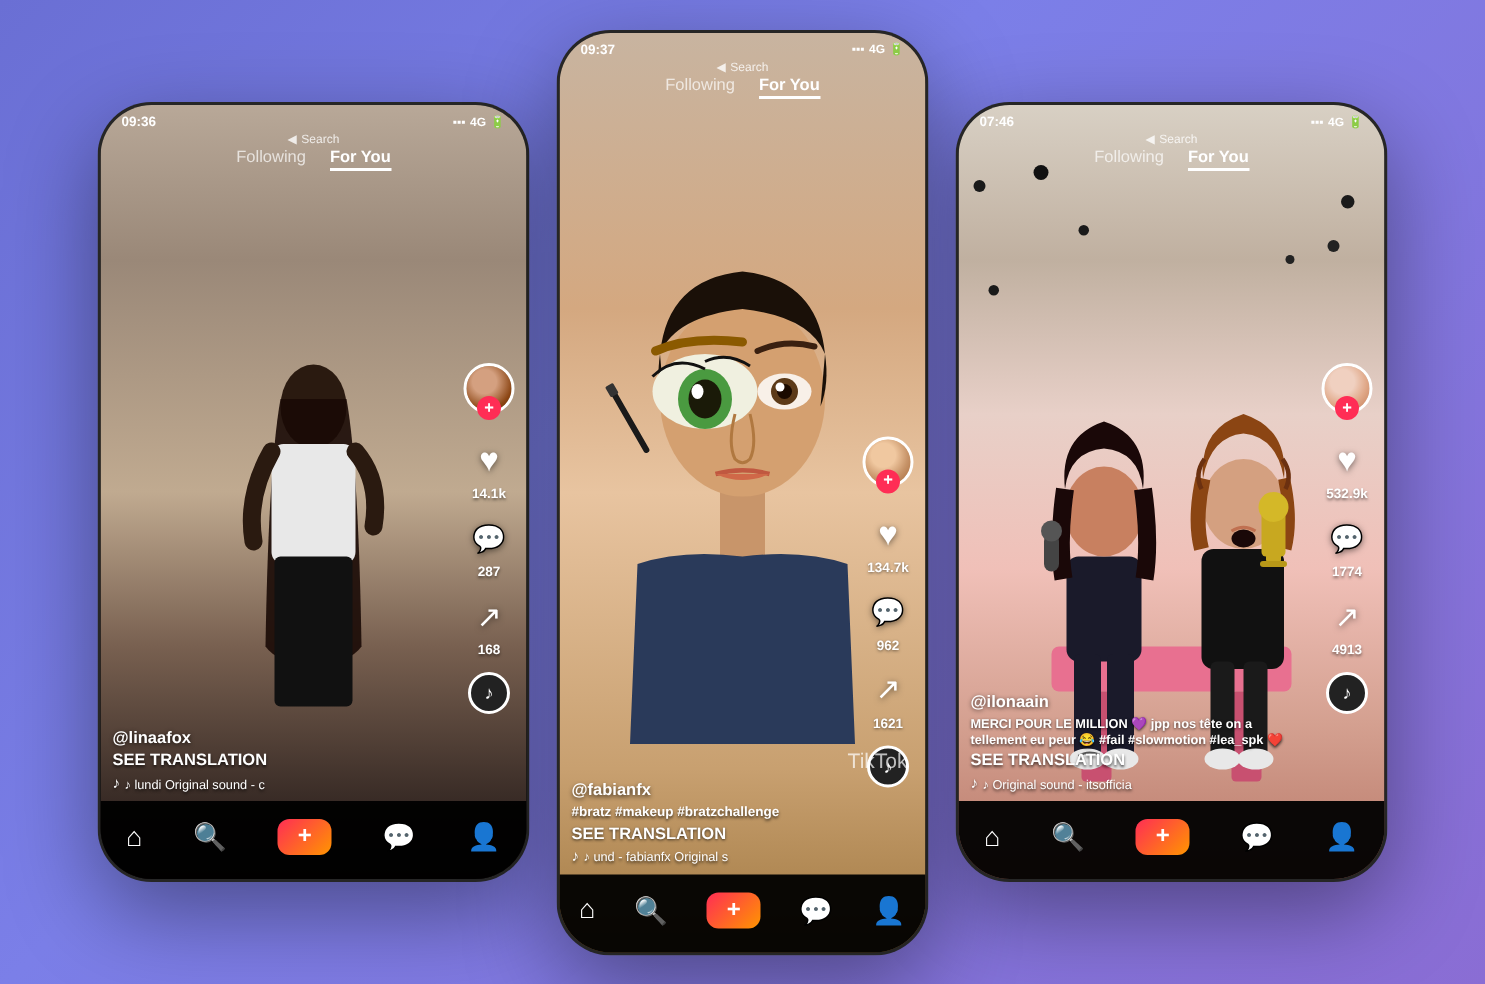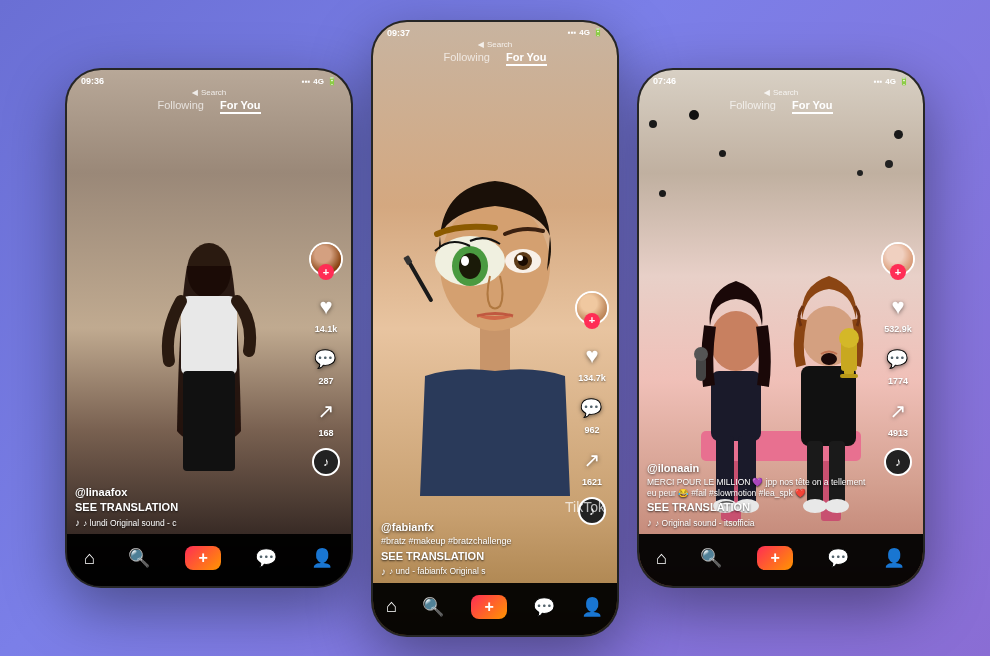--- a/index.html
+++ b/index.html
@@ -175,20 +175,21 @@
       color: #fff;
       text-shadow: 0 1px 3px rgba(0,0,0,0.7);
       margin-bottom: 3px;
     }
     .caption {
       font-size: 9px;
       color: #fff;
       text-shadow: 0 1px 2px rgba(0,0,0,0.7);
       line-height: 1.3;
       margin-bottom: 2px;
+      font-weight: bold;
     }
     .see-translation {
       font-size: 11px;
       color: #fff;
       font-weight: 700;
       text-shadow: 0 1px 2px rgba(0,0,0,0.7);
       margin-bottom: 4px;
     }
     .music-info {
       font-size: 8.5px;

